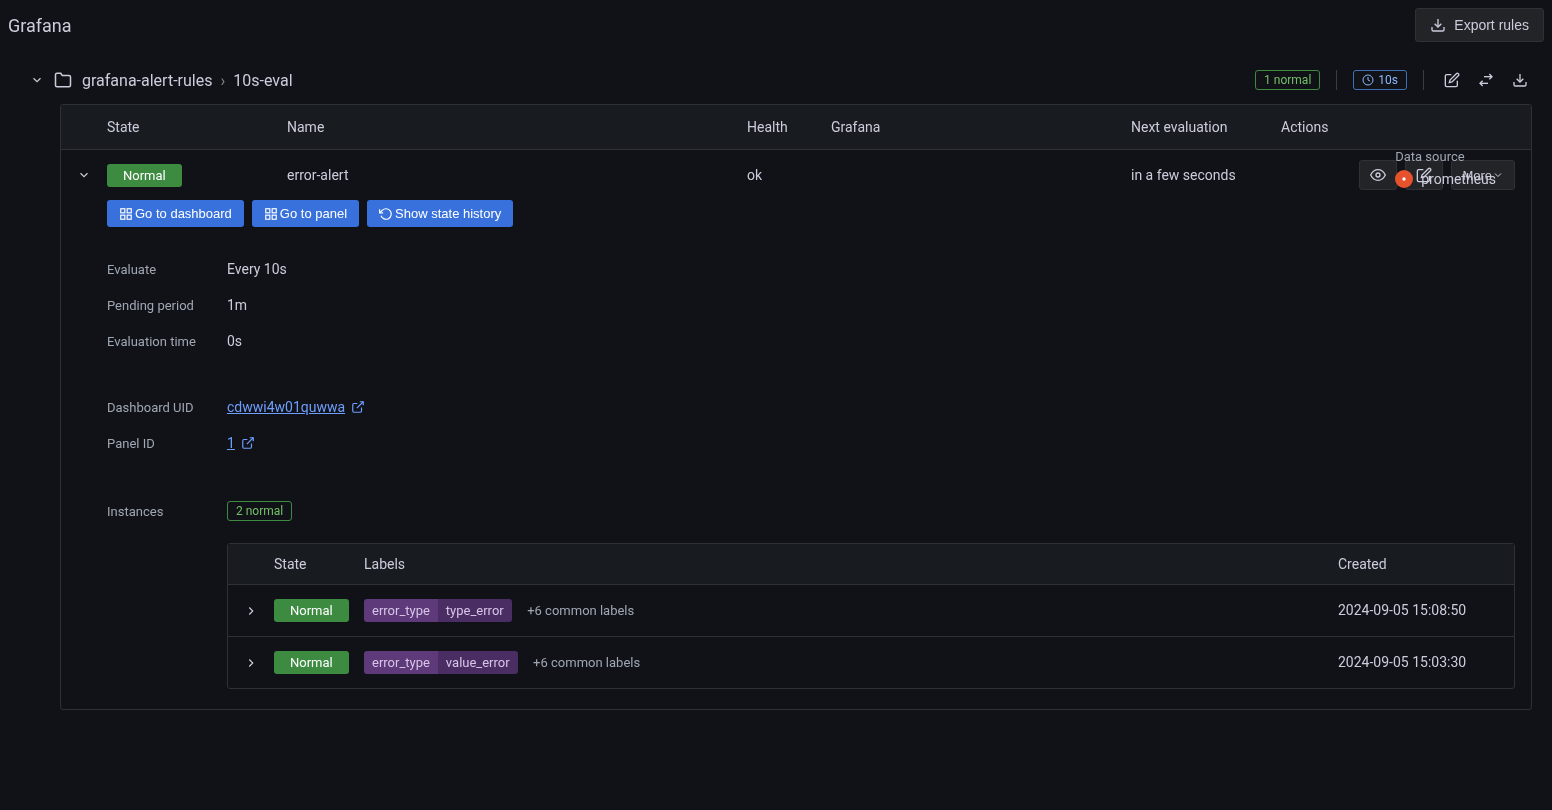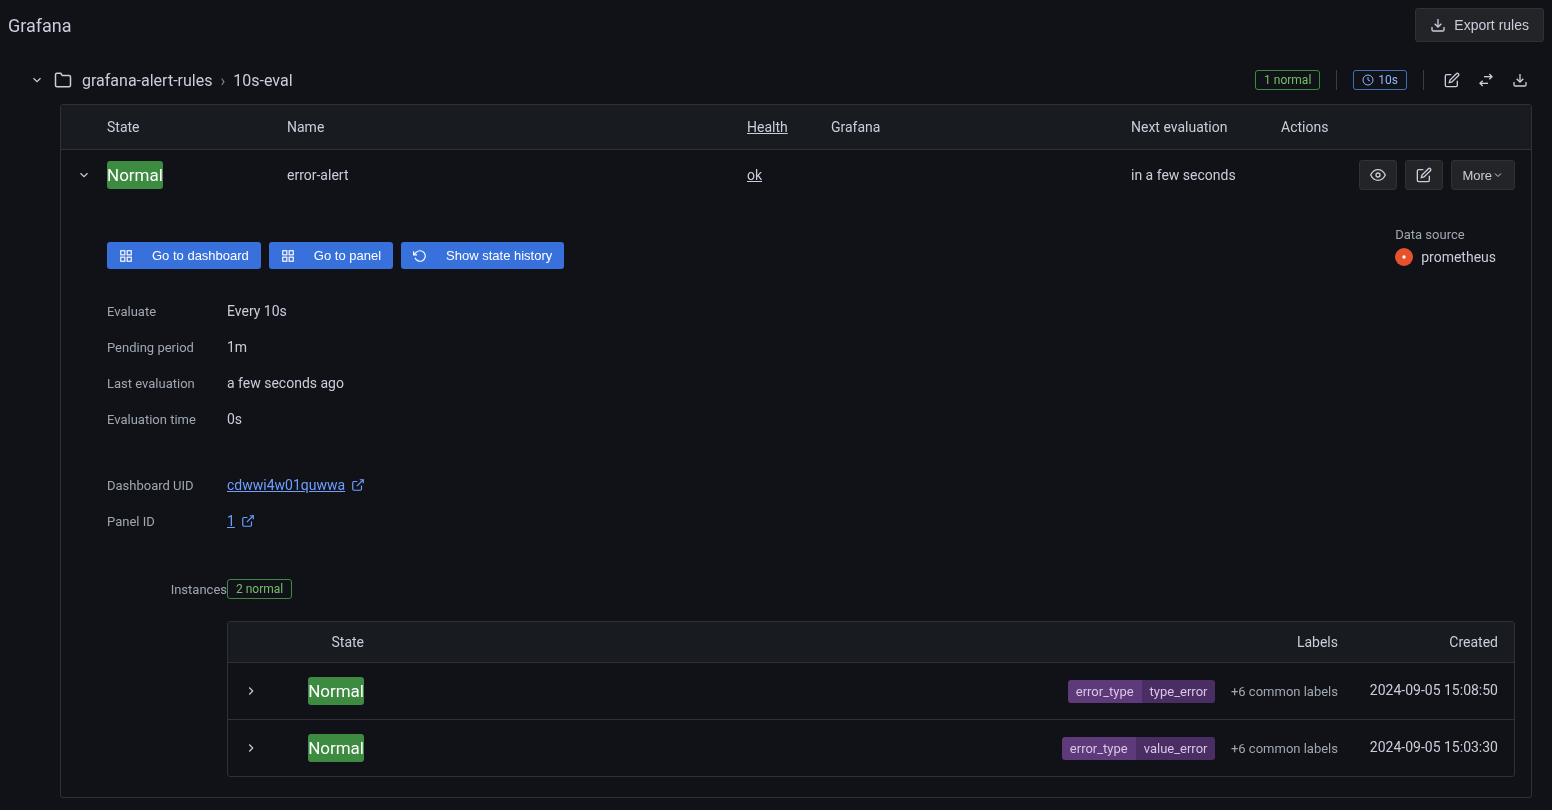--- a/index.html
+++ b/index.html
@@ -111,41 +111,41 @@
 .table-header {
   display: flex;
   padding: 14px 16px;
   background: #181b1f;
   color: #ccccdc;
   font-size: 14px;
 }
 .col-expand { width: 30px; }
 .col-state { width: 180px; }
 .col-name { width: 460px; }
-.col-health { width: 84px; text-decoration: underline; }
+.col-health { width: 84px; }
 .col-summary { width: 300px; }
 .col-next-eval { width: 150px; }
 .col-actions { flex: 1; }
 .table-row {
   display: flex;
   align-items: center;
   padding: 10px 16px;
   border-top: 1px solid #2f3136;
 }
 .expand-icon {
   color: #ccccdc;
   cursor: pointer;
   display: flex;
 }
 .state-badge {
   background: #3d8b40;
   color: #fff;
-  padding: 4px 0;
-  border-radius: 3px;
-  font-size: 17px;
+  padding: 4px 16px;
+  border-radius: 3px;
+  font-size: 13px;
   display: inline-block;
 }
 .rule-name {
   color: #ccccdc;
 }
 .actions-group {
   display: flex;
   gap: 8px;
   justify-content: flex-end;
 }
@@ -171,23 +171,22 @@
 }
 .blue-btn {
   background: #3871dc;
   color: #fff;
   border: none;
   padding: 6px 12px;
   border-radius: 3px;
   cursor: pointer;
   display: flex;
   align-items: center;
-  gap: 19px;
-  font-size: 13px;
-  margin-top: 42px;
+  gap: 2px;
+  font-size: 13px;
 }
 .detail-row {
   display: flex;
   align-items: center;
   padding: 10px 0;
 }
 .detail-label {
   width: 120px;
   color: #9fa7b3;
   font-size: 13px;
@@ -222,21 +221,20 @@
   width: 18px;
   height: 18px;
   border-radius: 50%;
   background: #e6522c;
   display: flex;
   align-items: center;
   justify-content: center;
 }
 .instances-section {
   margin-top: 30px;
-  text-align: right;
 }
 .instances-badge {
   background: transparent;
   border: 1px solid #3d8b40;
   color: #73bf69;
   padding: 2px 8px;
   border-radius: 3px;
   font-size: 12px;
 }
 .instances-table {
@@ -443,24 +441,20 @@
 
     <div class="detail-row">
       <div class="detail-label">Evaluate</div>
       <div class="detail-value">Every 10s</div>
     </div>
     <div class="detail-row">
       <div class="detail-label">Pending period</div>
       <div class="detail-value">1m</div>
     </div>
     <div class="detail-row">
-      <div class="detail-label">Last evaluation</div>
-      <div class="detail-value">a few seconds ago</div>
-    </div>
-    <div class="detail-row">
       <div class="detail-label">Evaluation time</div>
       <div class="detail-value">0s</div>
     </div>
 
     <div class="data-source-block">
       <div class="ds-label">Data source</div>
       <div class="ds-value">
         <span class="prom-icon">
           <svg width="10" height="10" viewBox="0 0 24 24" fill="#fff">
               <circle cx="12" cy="12" r="4"></circle>

